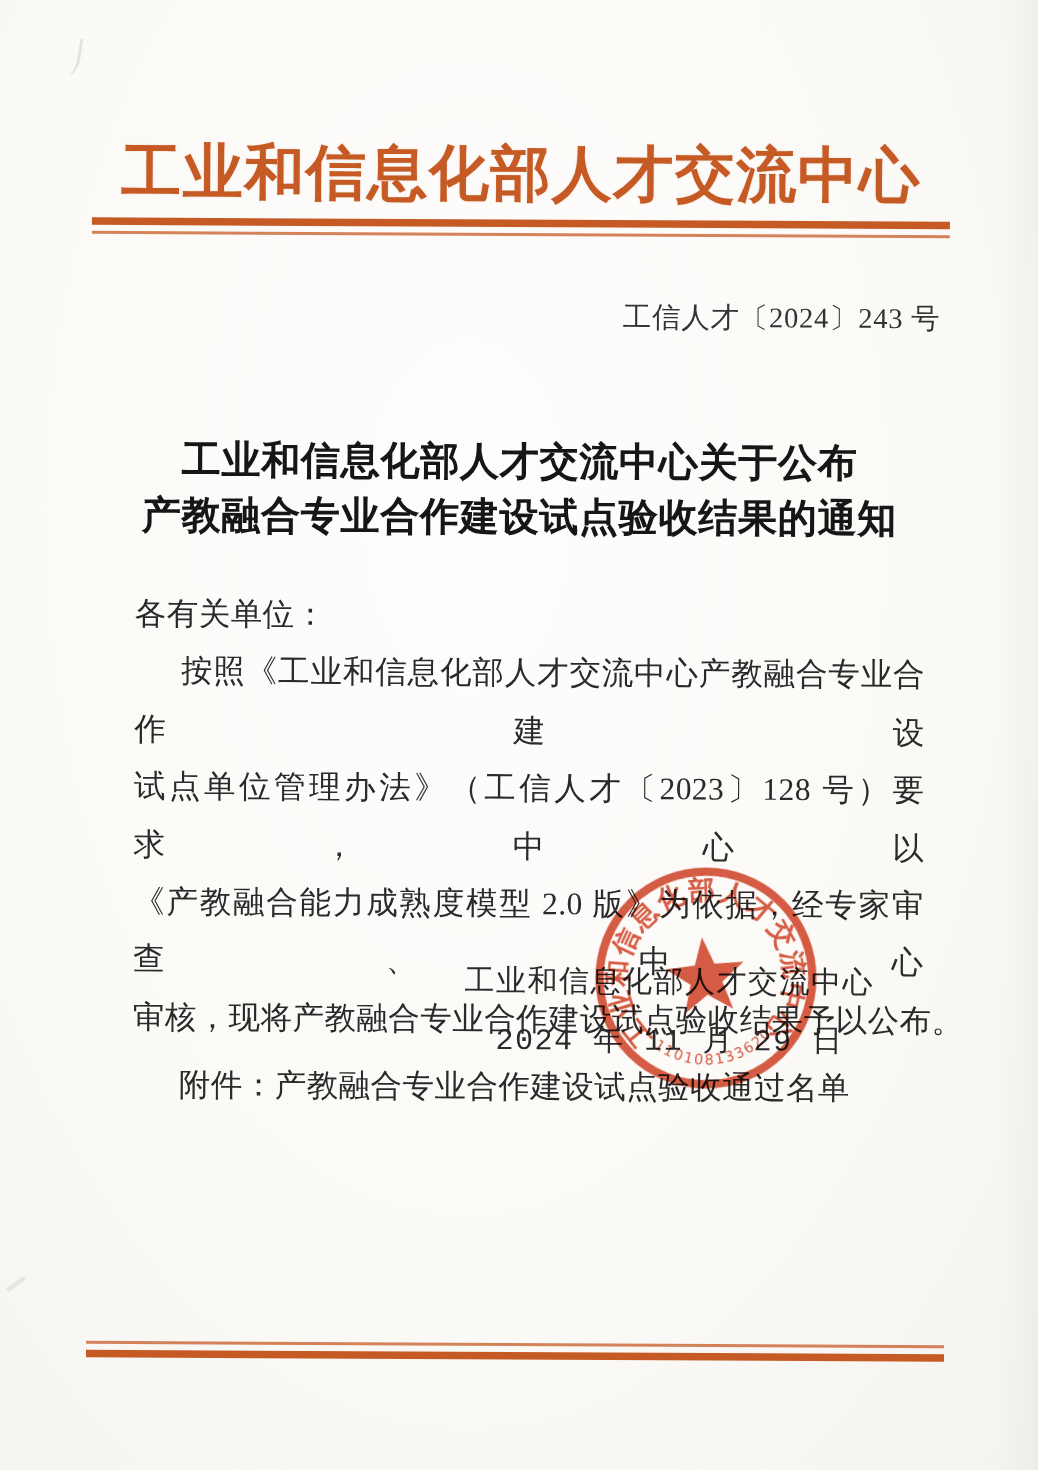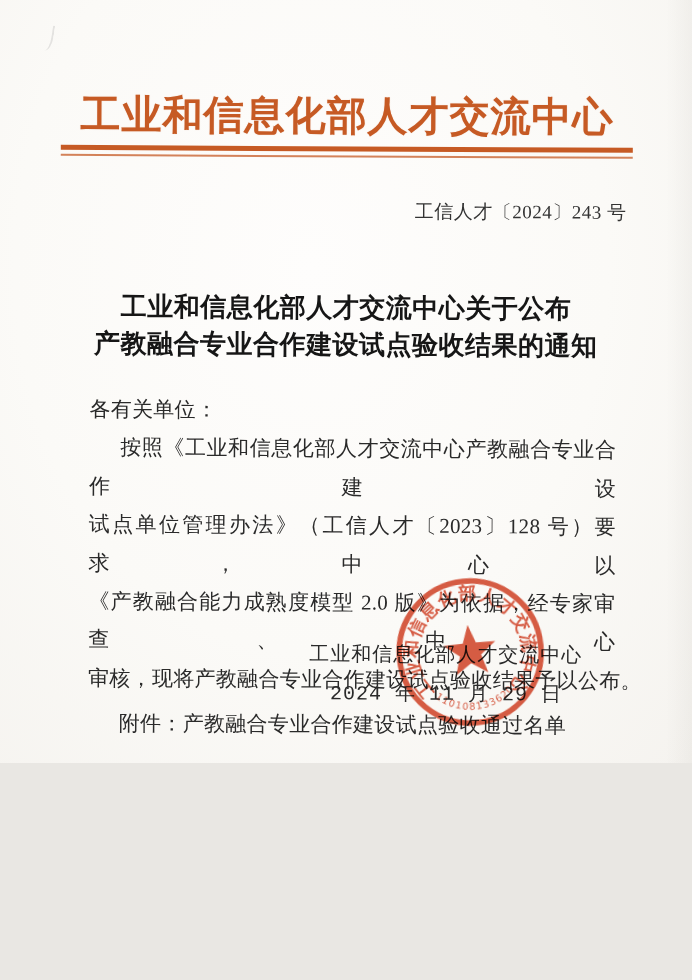--- a/index.html
+++ b/index.html
@@ -4,21 +4,21 @@
 <style>
   html,body{margin:0;padding:0;}
   body{
     width:692px;height:980px;
     font-family:"Liberation Serif","DejaVu Serif",serif;
     background:#e9e7e3;
     overflow:hidden;
   }
   .page{
     position:relative;
-    width:692px;height:763px;
+    width:692px;height:980px;
     background:
       radial-gradient(ellipse at 45% 35%, #fefdfc 0%, #fbfaf7 55%, #f5f3ef 100%);
     color:#262626;
     overflow:hidden;
   }
   .tilt{
     position:absolute;inset:0;
     transform:rotate(0.3deg);
     transform-origin:40% 40%;
   }

